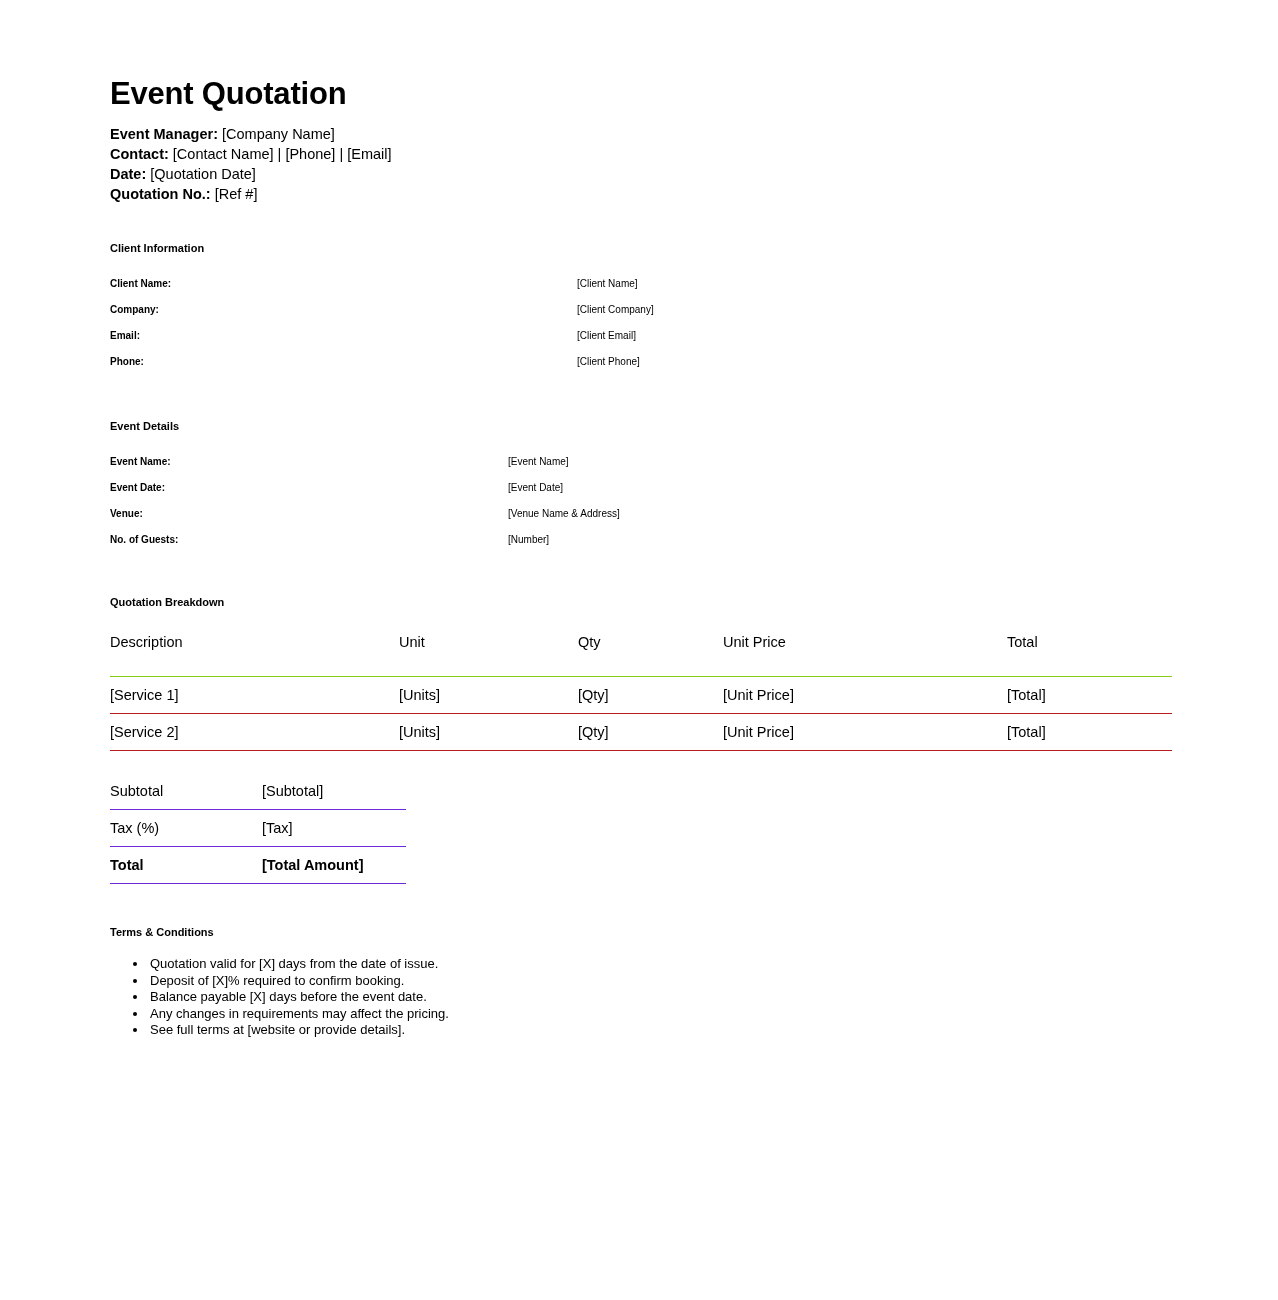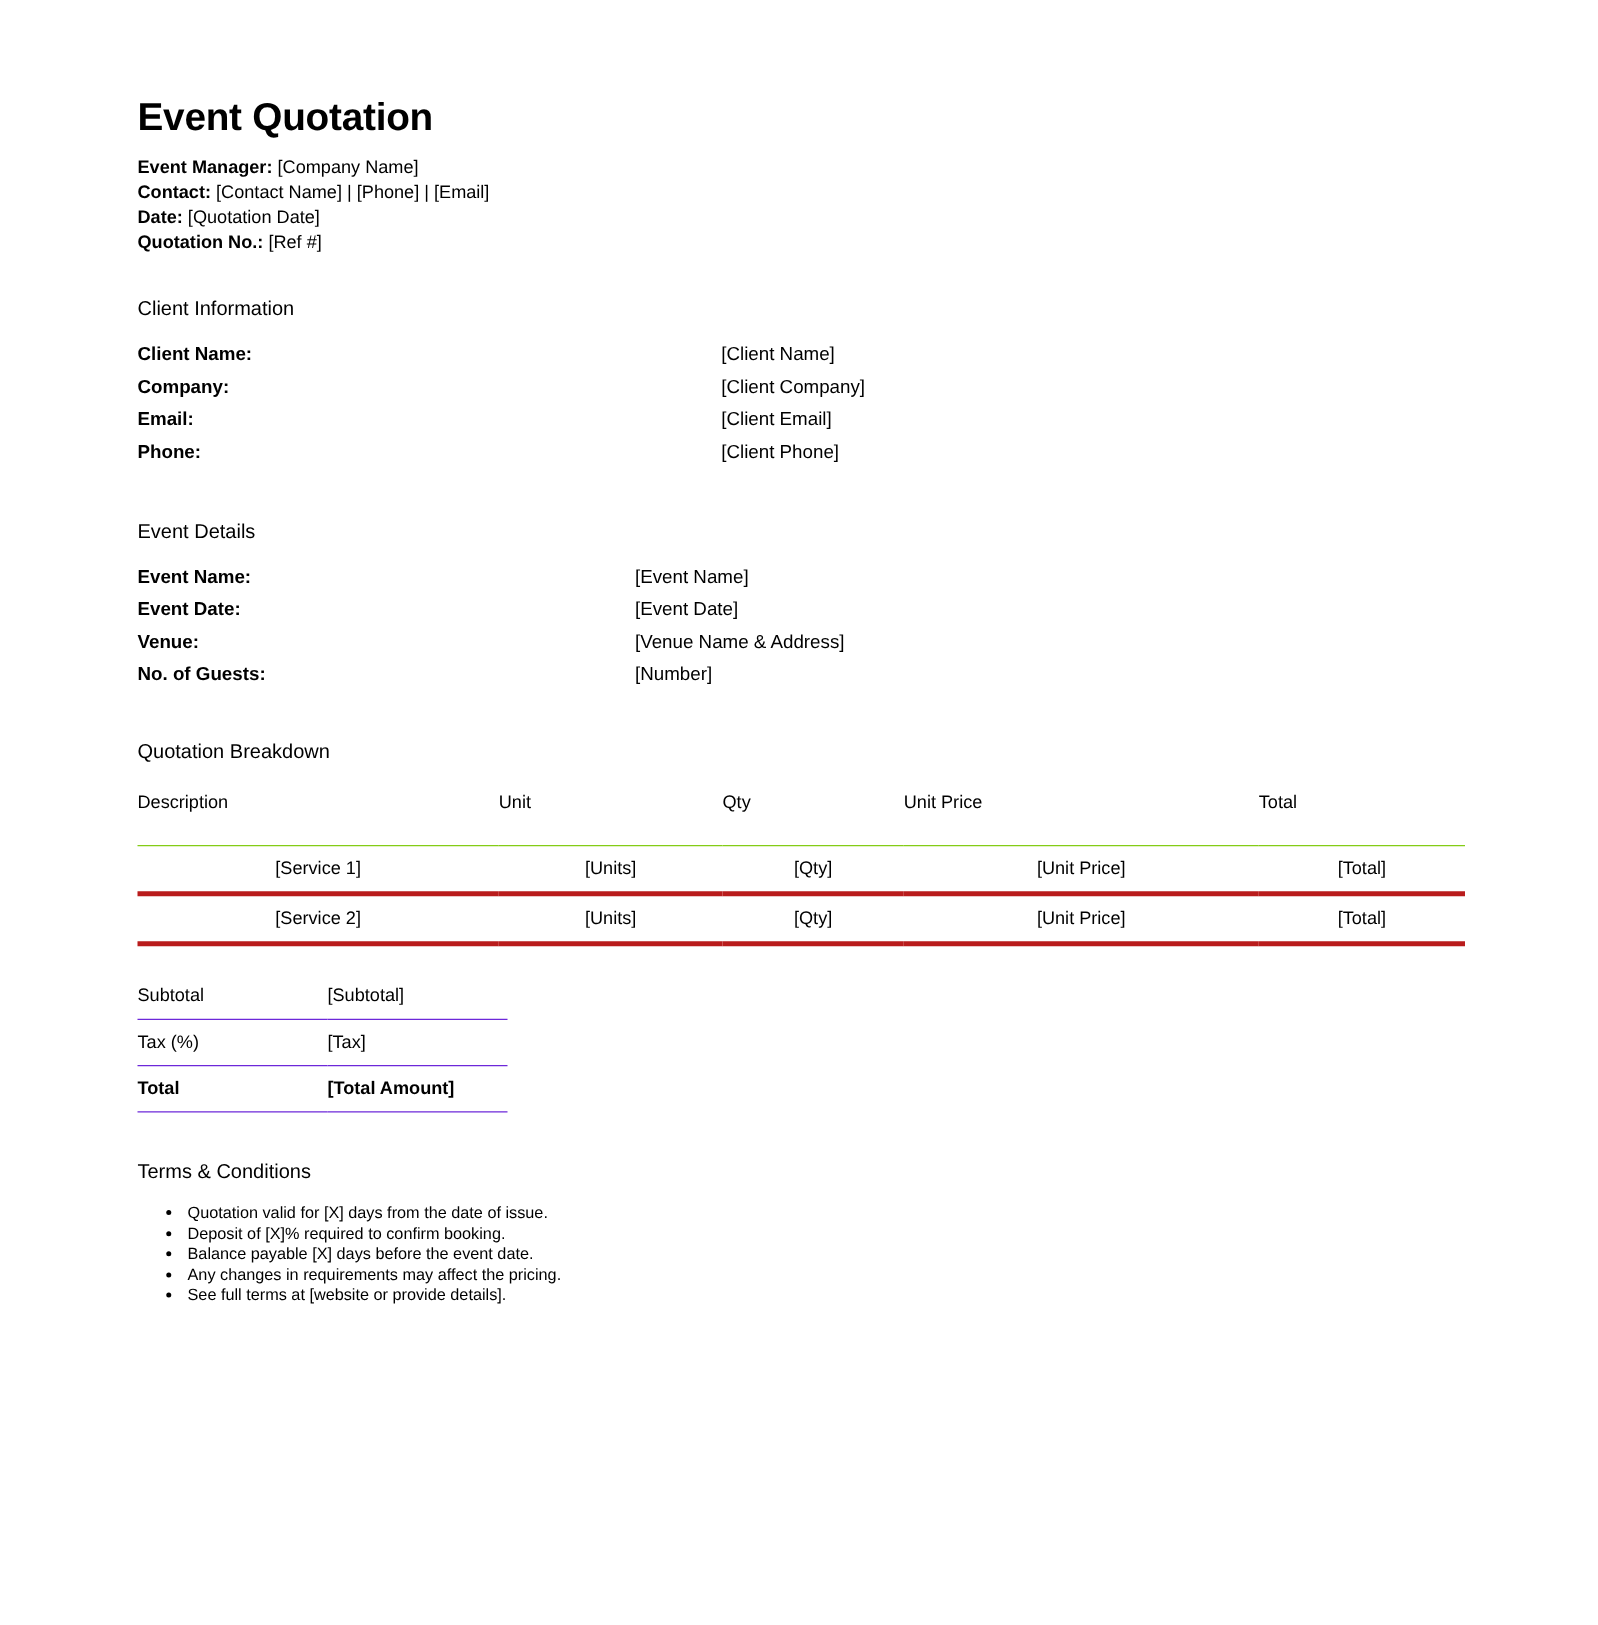--- a/index.html
+++ b/index.html
@@ -39,30 +39,30 @@
   }
   .meta-line .lbl {
     font-weight: bold;
   }
   .meta-line .val {
     font-weight: normal;
   }
 
   
   .section-heading {
-    font-size: 16px;
-    font-weight: normal;
+    font-size: 11px;
+    font-weight: bold;
     line-height: 20px;
     margin: 0;
   }
 
   
   .info-table {
     border-collapse: collapse;
-    font-size: 15px;
+    font-size: 10px;
     line-height: 20px;
   }
   .info-table td {
     padding: 0;
     vertical-align: top;
     height: 26px;
   }
   .info-table td.k {
     font-weight: bold;
     white-space: nowrap;
@@ -86,24 +86,23 @@
     text-align: left;
     font-weight: normal;
     padding: 8px 0 8px 0;
     vertical-align: top;
   }
   .breakdown-table thead th {
     border-bottom: 1px solid #84cc16;
     padding-bottom: 26px;
   }
   .breakdown-table tbody td {
-    border-bottom: 4px solid #b91c1c;
+    border-bottom: 1px solid #b91c1c;
     padding-top: 10px;
     padding-bottom: 10px;
-    text-align: center;
   }
   .col-desc  { width: 289px; }
   .col-unit  { width: 179px; margin-top: 48px; }
   .col-qty   { width: 145px; }
   .col-price { width: 284px; }
   .col-total { width: 165px; }
 
   
   .totals-table {
     width: 296px;

